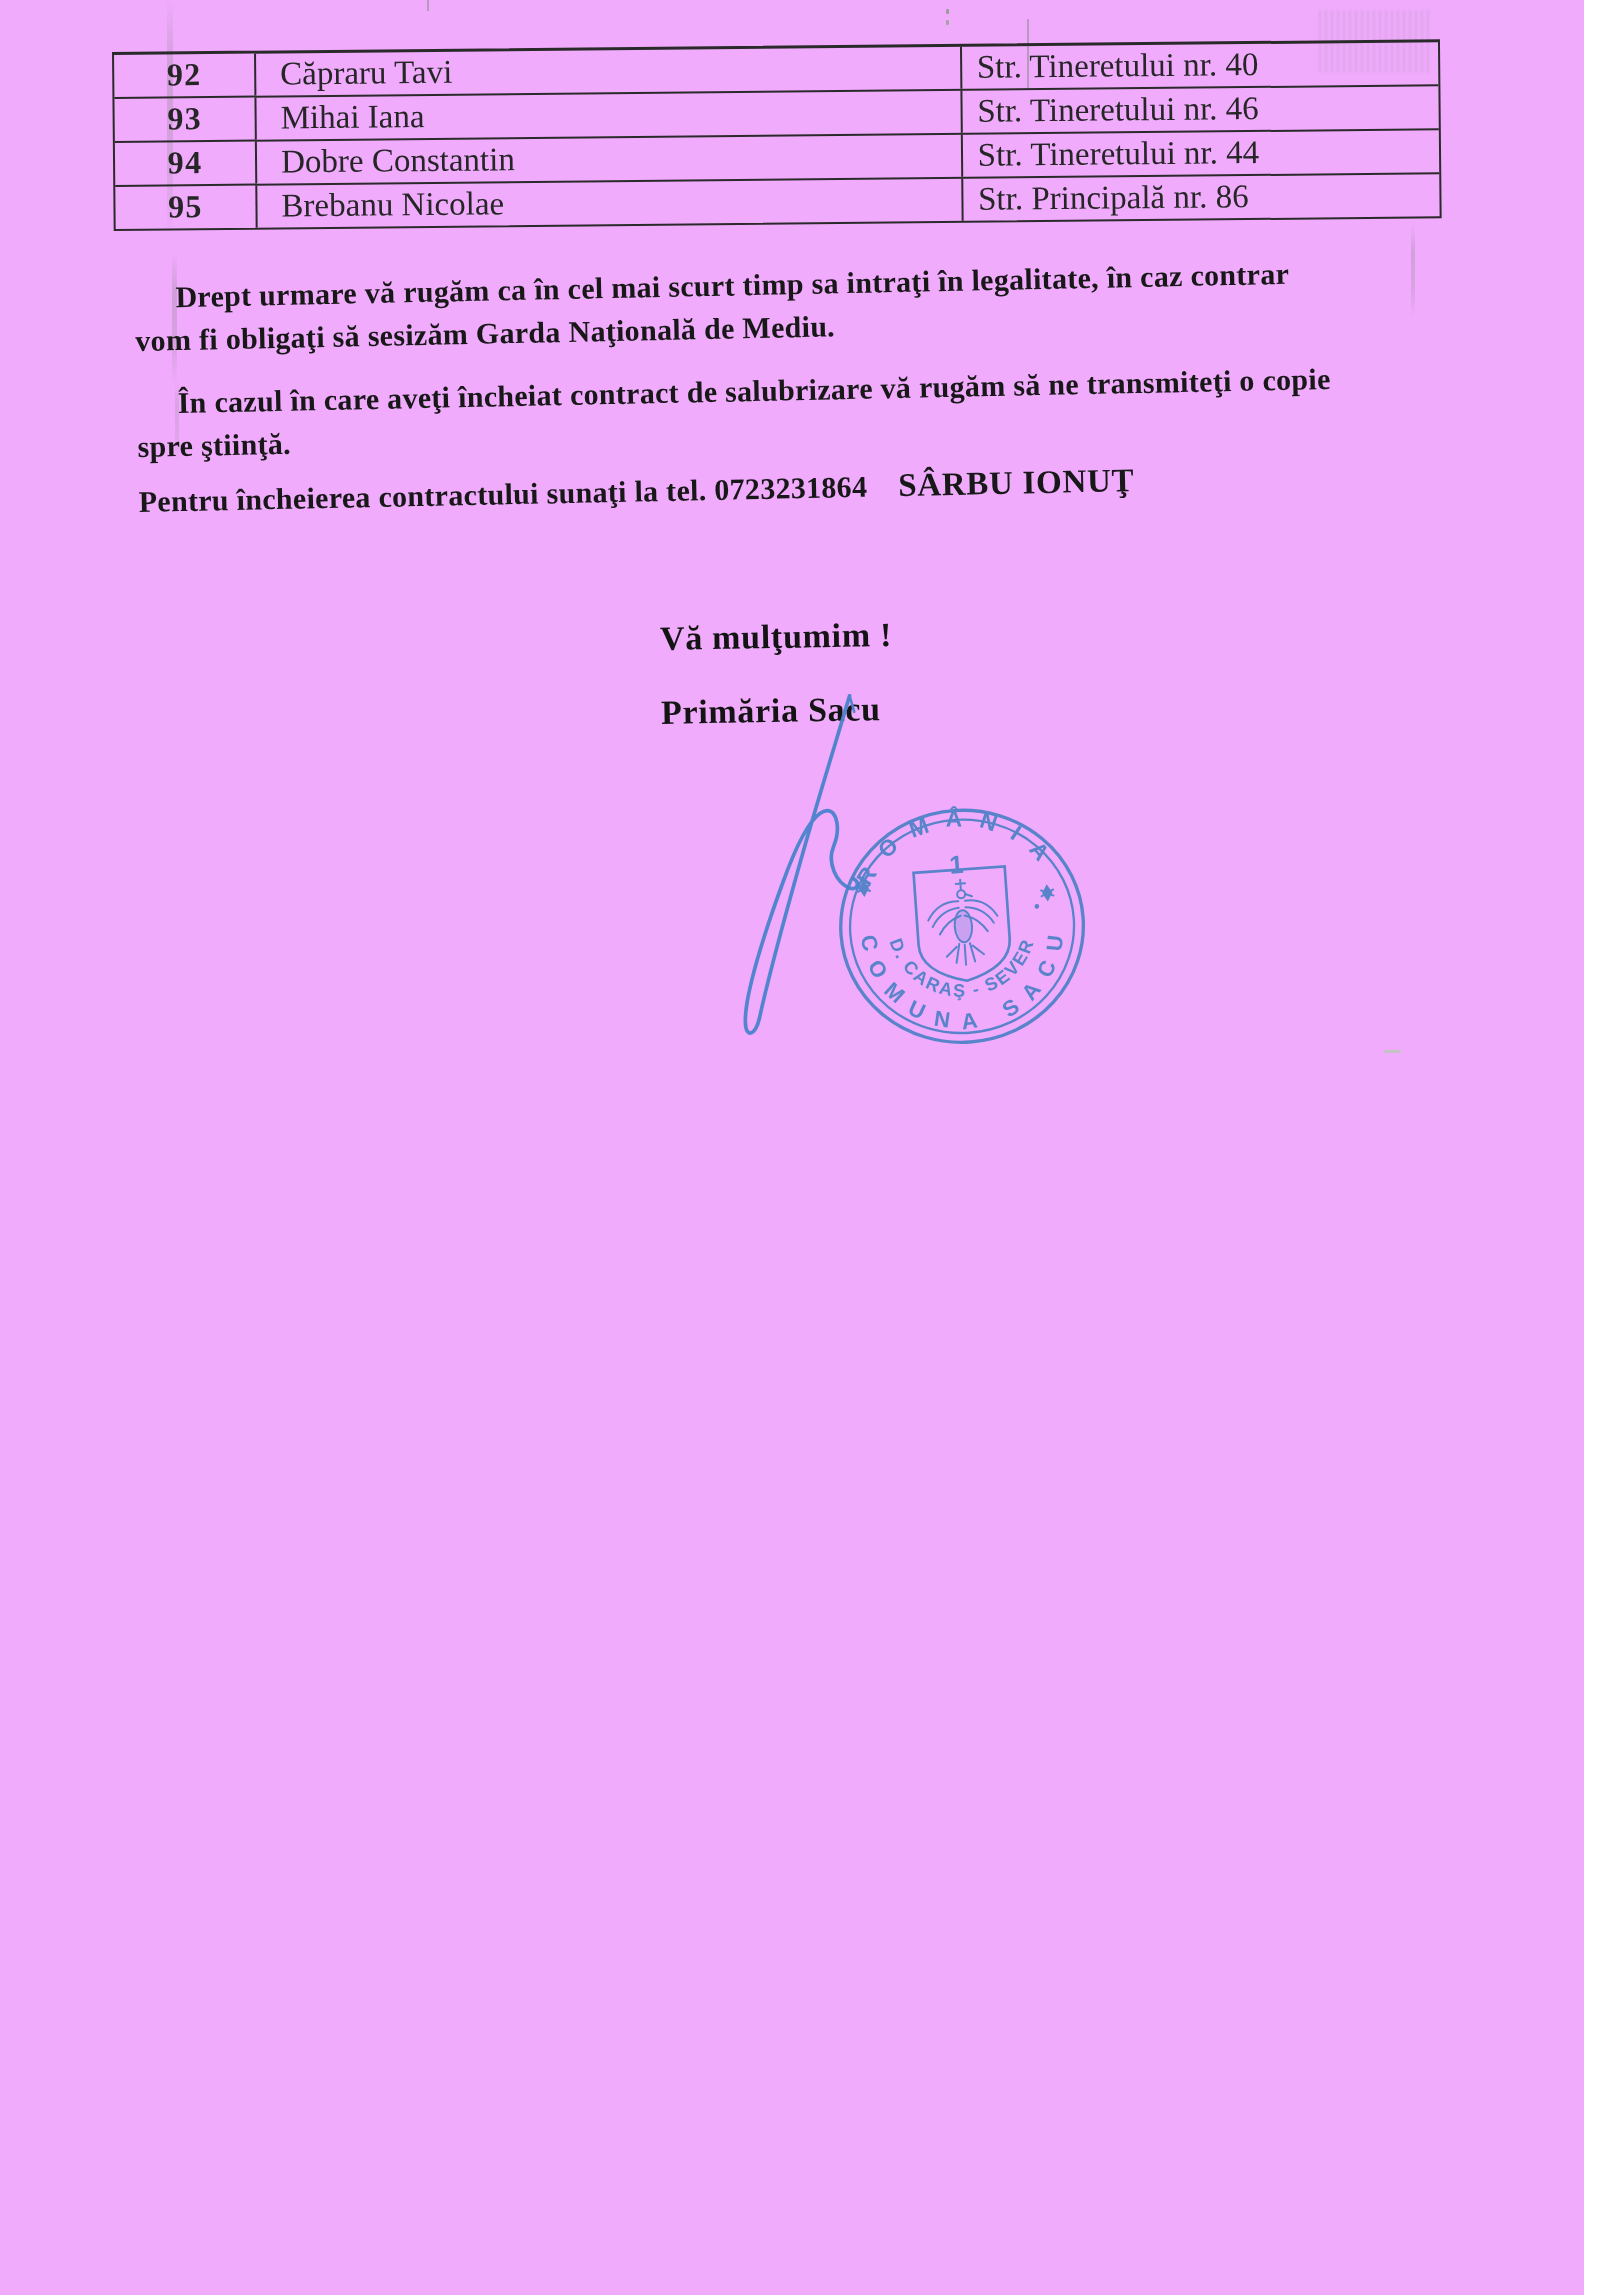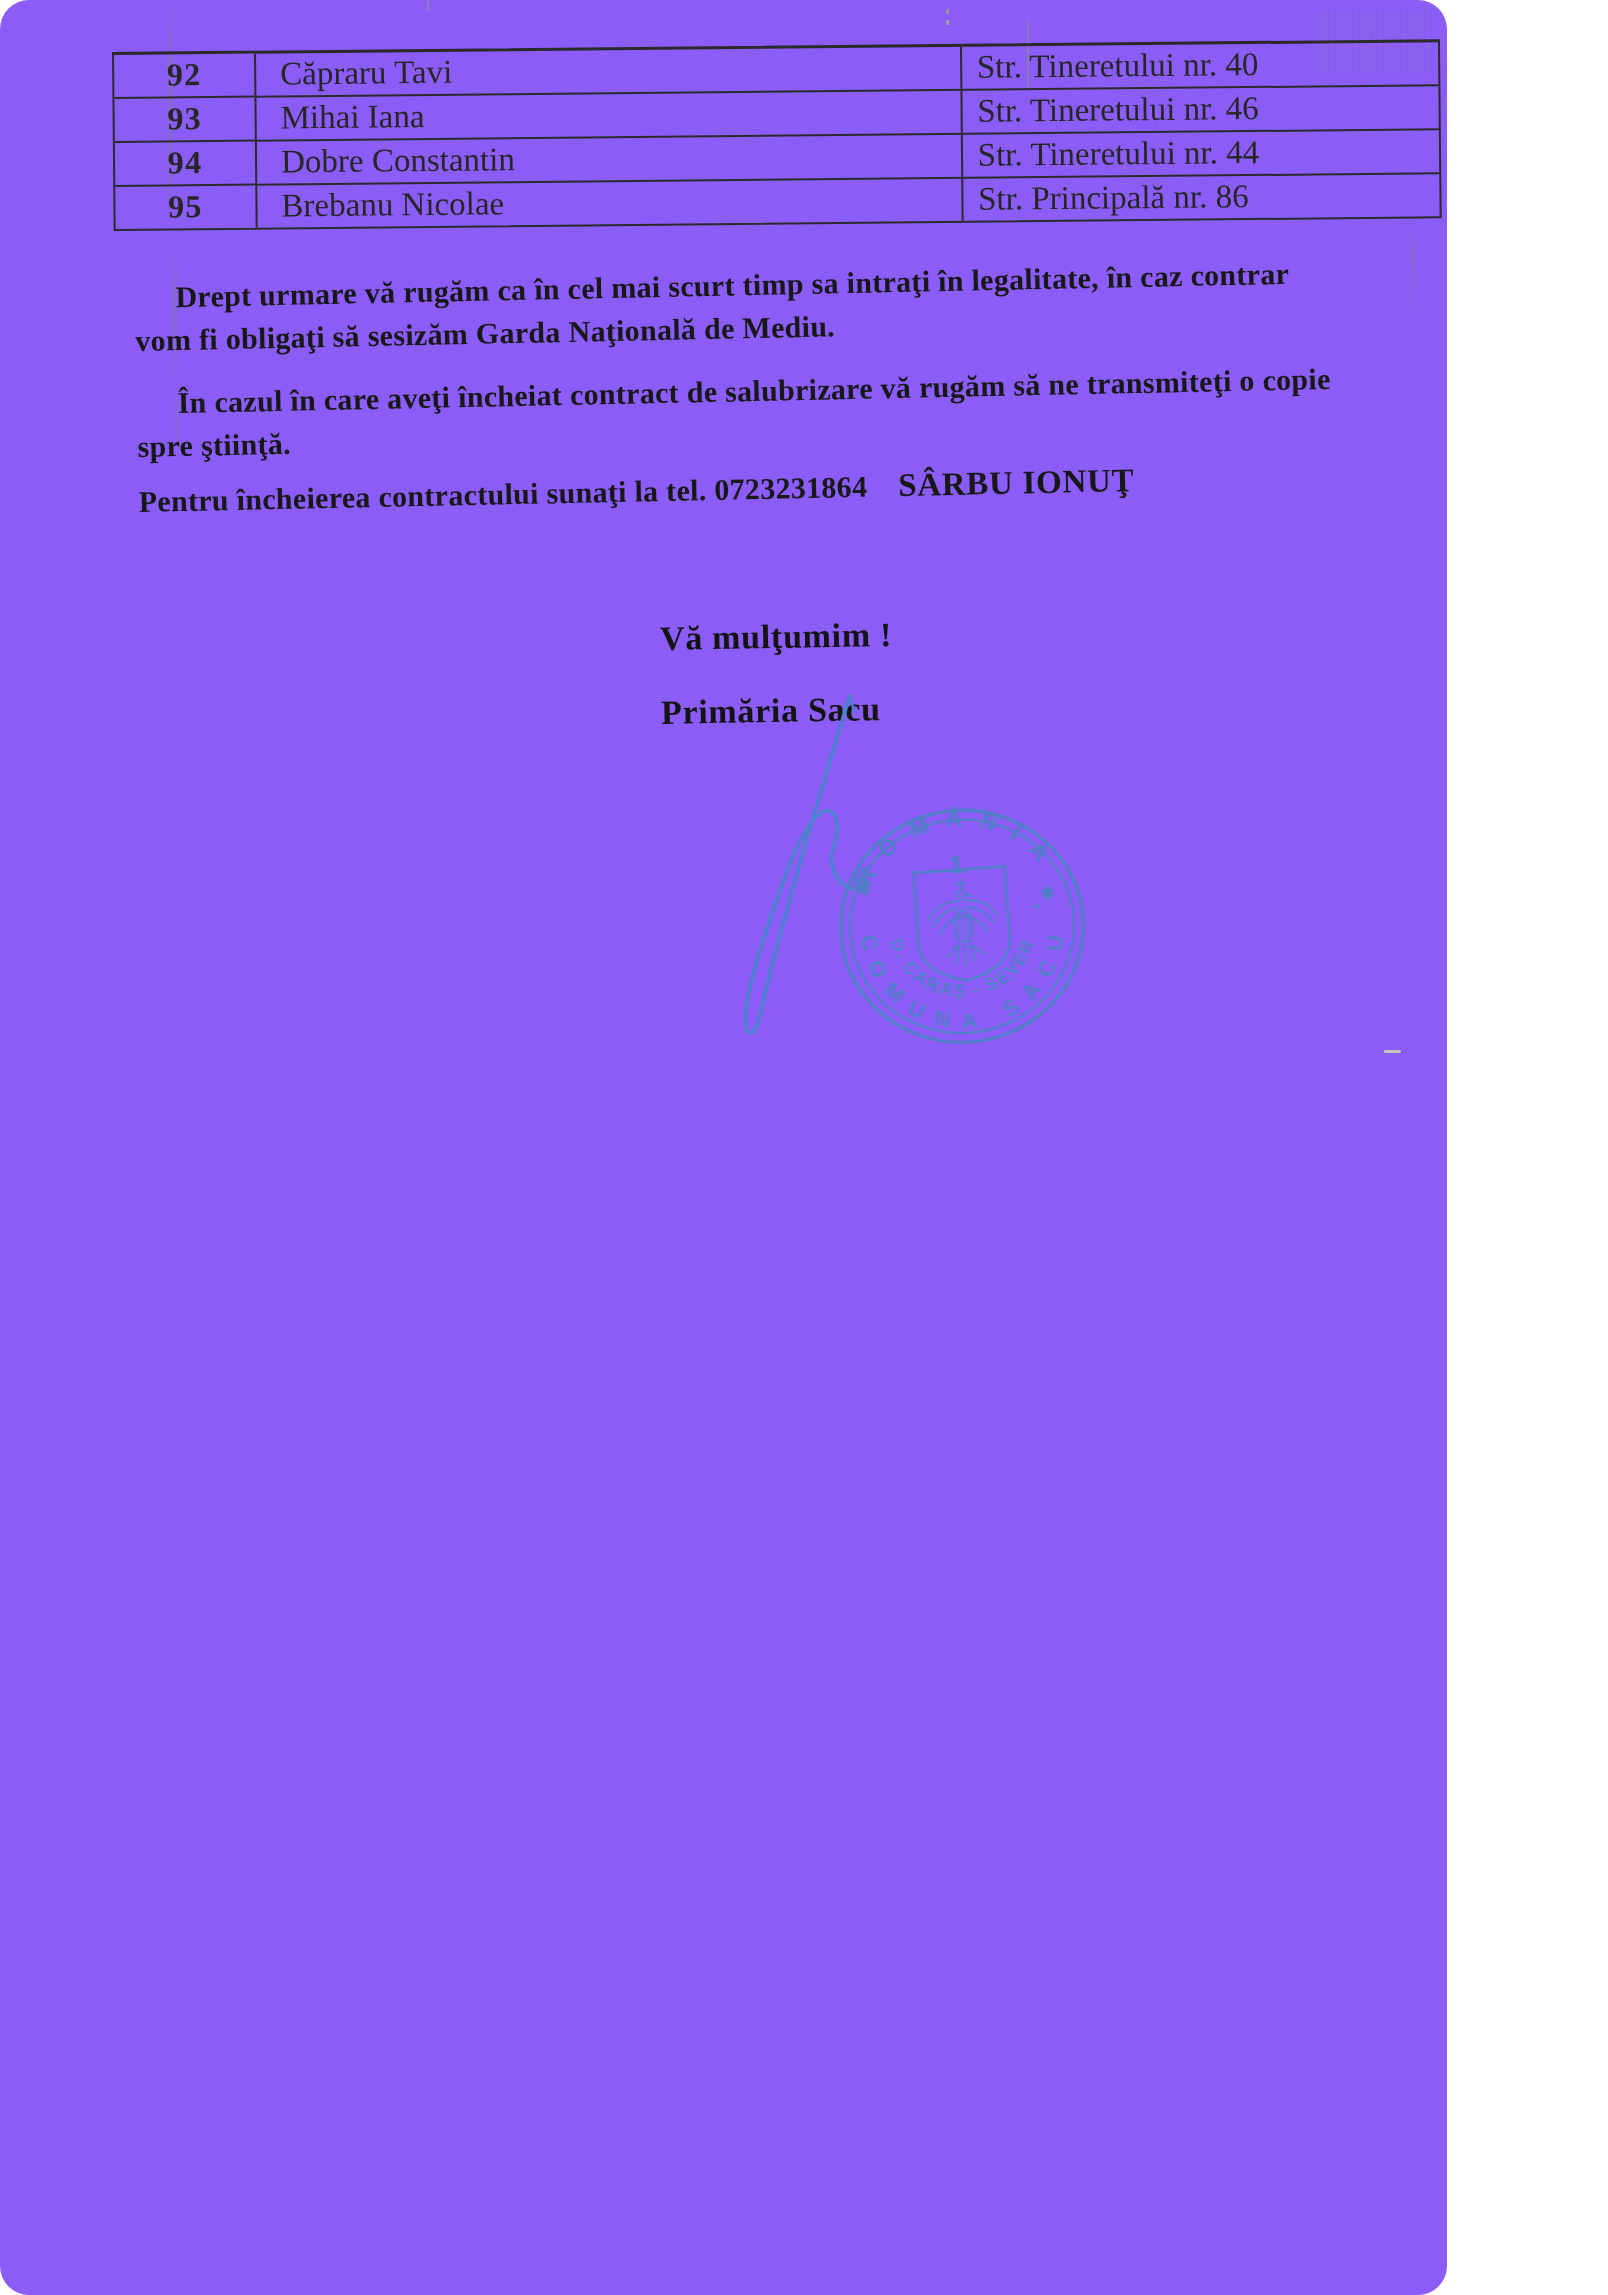--- a/index.html
+++ b/index.html
@@ -1,23 +1,22 @@
 <!DOCTYPE html>
 <html style="font-size:10.7px"><head>
 <meta charset="utf-8">
 <style>
   html,body{margin:0;padding:0;background:#ffffff;}
   .page{
     position:relative;
-    width:1447px;height:2295px;
-    background:#8b5cf6;
+    width:1584px;height:2295px;
+    background:#f0abfc;
     overflow:hidden;
     font-family:"Liberation Serif","DejaVu Serif",serif;
     color:#1c1c1c;
-    border-radius:29px;
   }
 
   
   .scan-table{
     position:absolute;left:112px;top:52px;width:1324px;
     transform:rotate(-0.55deg);transform-origin:0 0;
     border:2.7px solid #2a2a2a;
     border-top-width:3.3px;
   }
   .scan-row{

